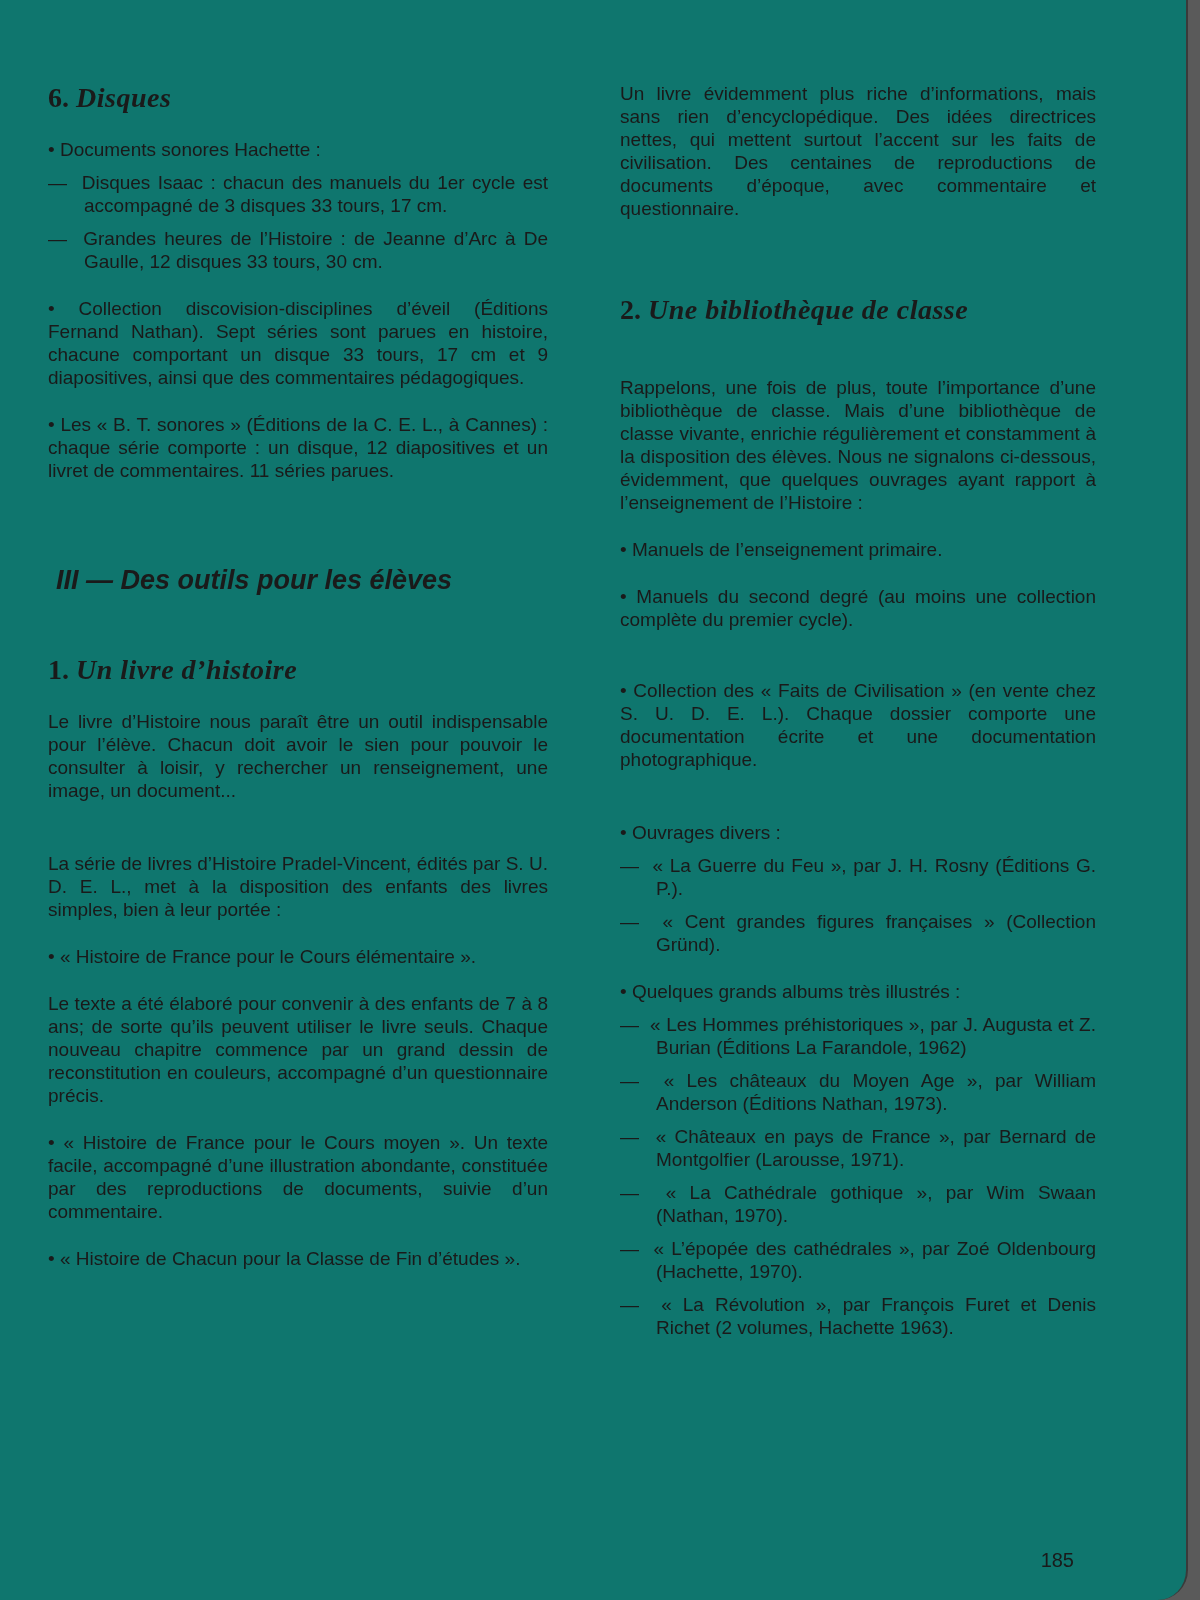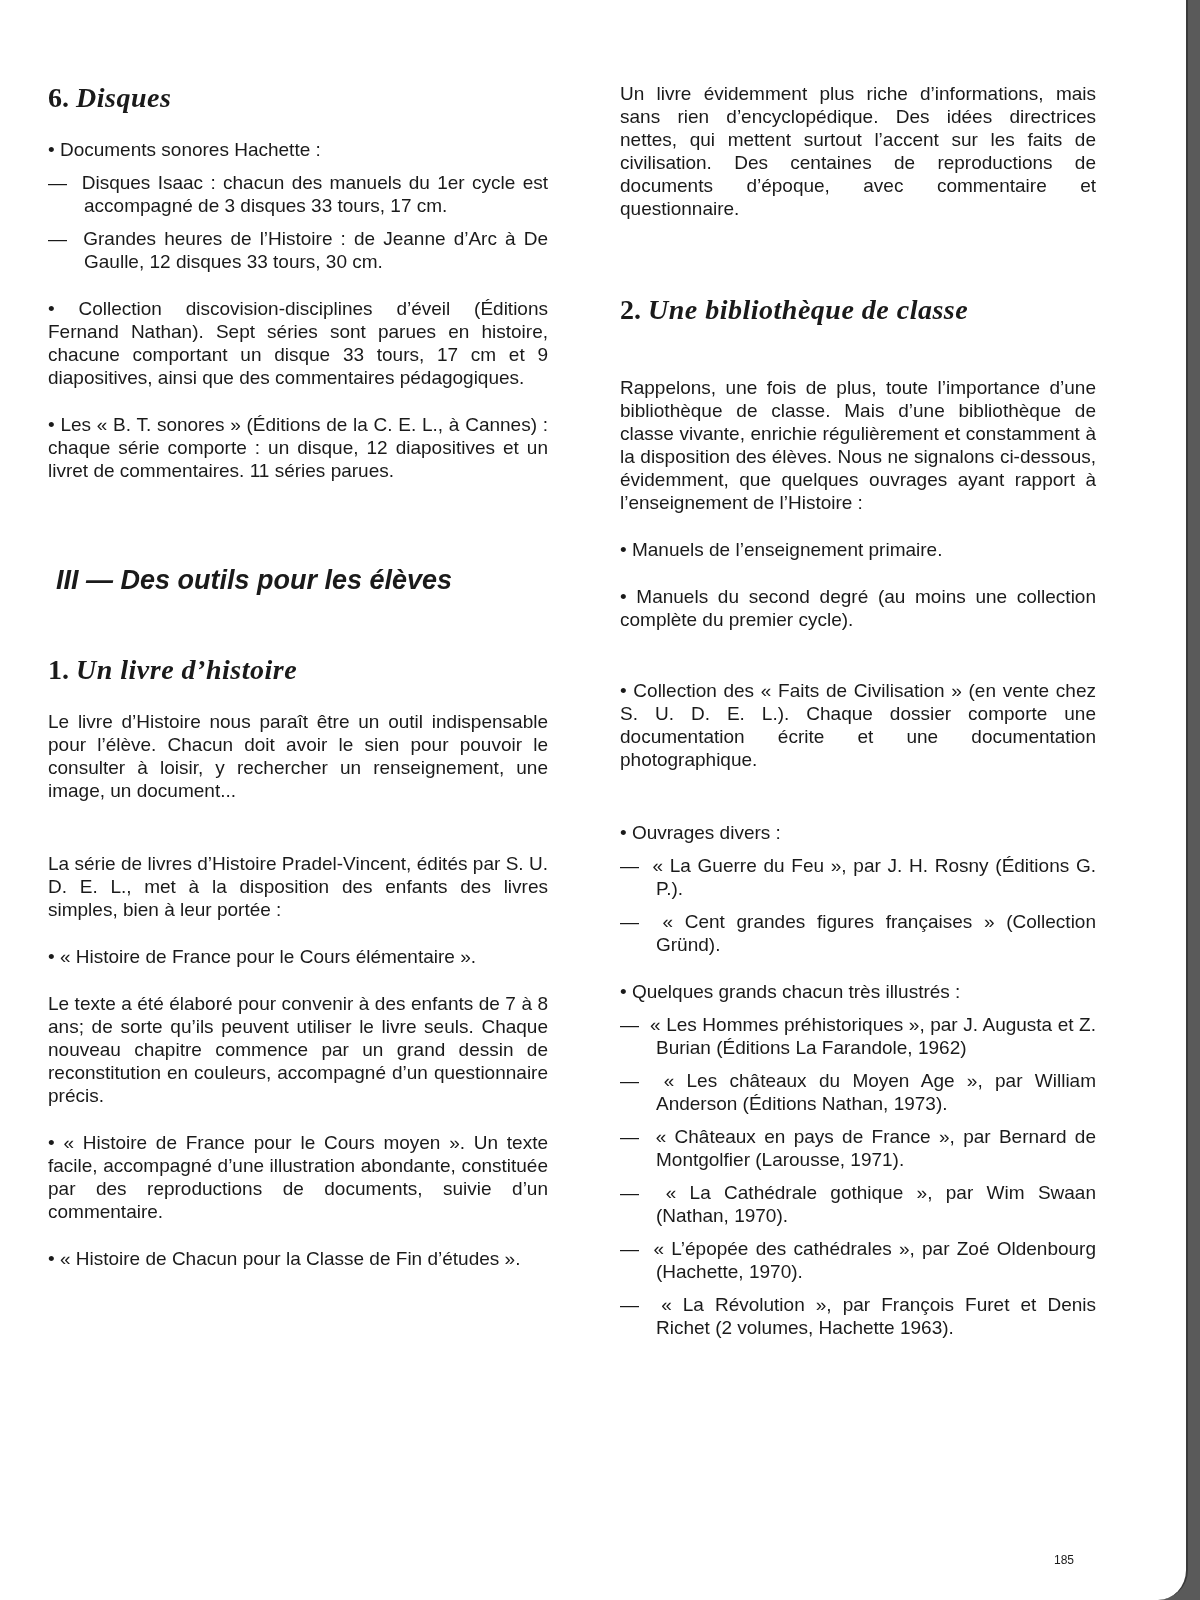--- a/index.html
+++ b/index.html
@@ -4,21 +4,21 @@
   <style>
     html, body { margin: 0; padding: 0; }
     body {
       width: 1200px; height: 1600px;
       background: #5a5a5a;
       position: relative; overflow: hidden;
     }
     .page {
       position: absolute; left: 0; top: 0;
       width: 1186px; height: 1600px;
-      background: #ffffff;
+      background: #0f766e;
       border-right: 2px solid #3a3a3a;
       border-bottom-right-radius: 30px;
       color: #1a1a1a;
       font-family: "Liberation Sans", sans-serif;
       font-size: 19px;
       line-height: 23px;
     }
     .col { position: absolute; top: 82px; width: 500px; }
     .col-left { left: 48px; }
     .col-right { left: 620px; width: 476px; }
@@ -38,21 +38,21 @@
     p { margin: 0; text-align: justify; }
     .bullet::before { content: "\2022\00a0"; }
     .dash { padding-left: 36px; text-indent: -36px; text-align: justify; }
     .dash::before { content: "\2014\00a0\00a0"; }
     .gap-s { height: 10px; }
     .gap-m { height: 24px; }
     .gap-l { height: 50px; }
     .gap-xl { height: 74px; }
     .page-number {
       position: absolute; right: 112px; bottom: 28px;
-      font-size: 12px;
+      font-size: 20px;
     }
   </style>
 </head>
 <body>
 
 <div class="page">
 
   <div class="col col-left">
     <h2 class="h-serif">
       <span class="num">6.</span>
@@ -105,21 +105,21 @@
     <div class="gap-m"></div>
     <div class="gap-m"></div>
     <p class="bullet">Collection des « Faits de Civilisation » (en vente chez S. U. D. E. L.). Chaque dossier comporte une documentation écrite et une documentation photographique.</p>
     <div class="gap-l"></div>
     <p class="bullet">Ouvrages divers :</p>
     <div class="gap-s"></div>
     <p class="dash">« La Guerre du Feu », par J. H. Rosny (Éditions G. P.).</p>
     <div class="gap-s"></div>
     <p class="dash">« Cent grandes figures françaises » (Collection Gründ).</p>
     <div class="gap-m"></div>
-    <p class="bullet">Quelques grands chacun très illustrés :</p>
+    <p class="bullet">Quelques grands albums très illustrés :</p>
     <div class="gap-s"></div>
     <p class="dash">« Les Hommes préhistoriques », par J. Augusta et Z. Burian (Éditions La Farandole, 1962)</p>
     <div class="gap-s"></div>
     <p class="dash">« Les châteaux du Moyen Age », par William Anderson (Éditions Nathan, 1973).</p>
     <div class="gap-s"></div>
     <p class="dash">« Châteaux en pays de France », par Bernard de Montgolfier (Larousse, 1971).</p>
     <div class="gap-s"></div>
     <p class="dash">« La Cathédrale gothique », par Wim Swaan (Nathan, 1970).</p>
     <div class="gap-s"></div>
     <p class="dash">« L’épopée des cathédrales », par Zoé Oldenbourg (Hachette, 1970).</p>

